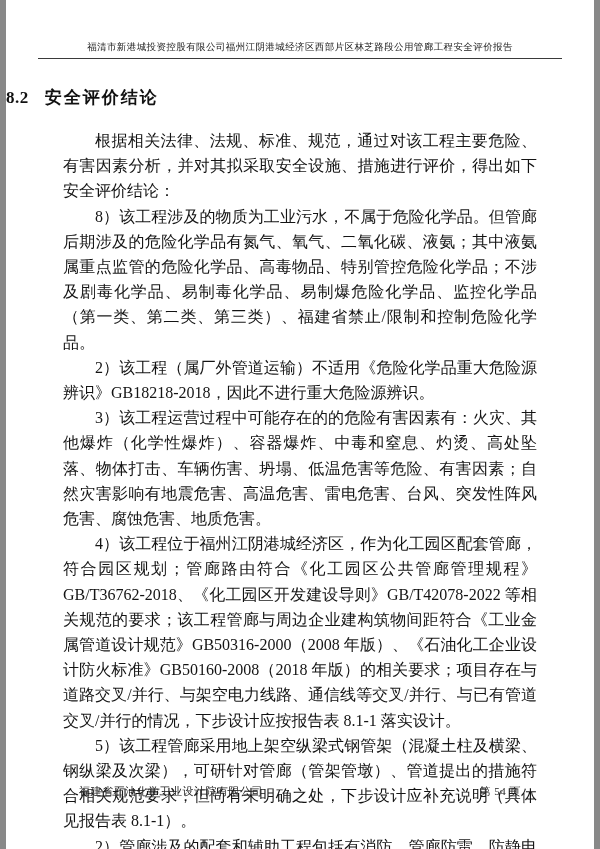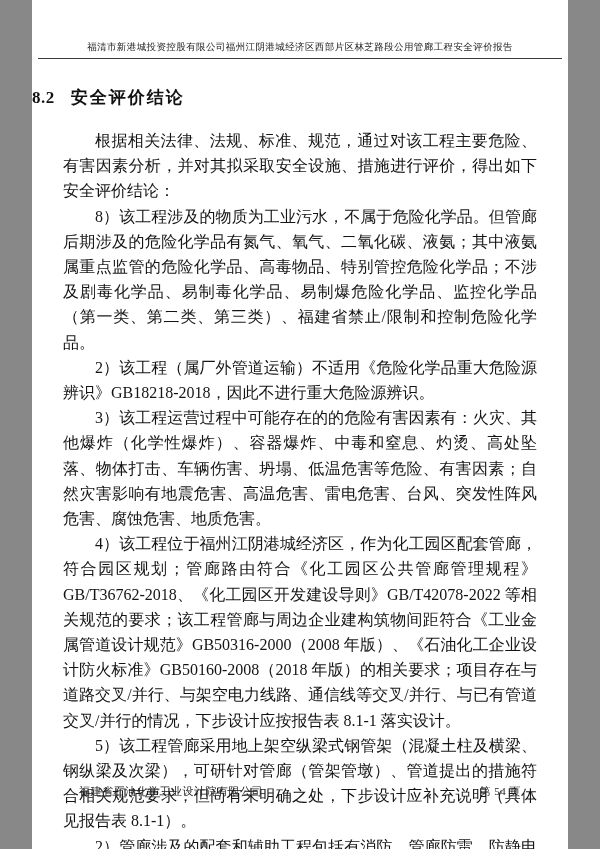--- a/index.html
+++ b/index.html
@@ -1,18 +1,18 @@
 <!DOCTYPE html>
 <html lang="zh"><head>
 <meta charset="utf-8">
 <style>
   html, body { margin: 0; padding: 0; background: #888; }
   .page {
     position: relative;
-    width: 536px;
+    width: 588px;
     height: 849px;
     margin: 0 auto;
     background: #ffffff;
     overflow: hidden;
     font-family: "Liberation Serif", "DejaVu Serif", serif;
     color: #1a1a1a;
   }
   .header {
     width: 524px;
     margin: 41px auto 0;

